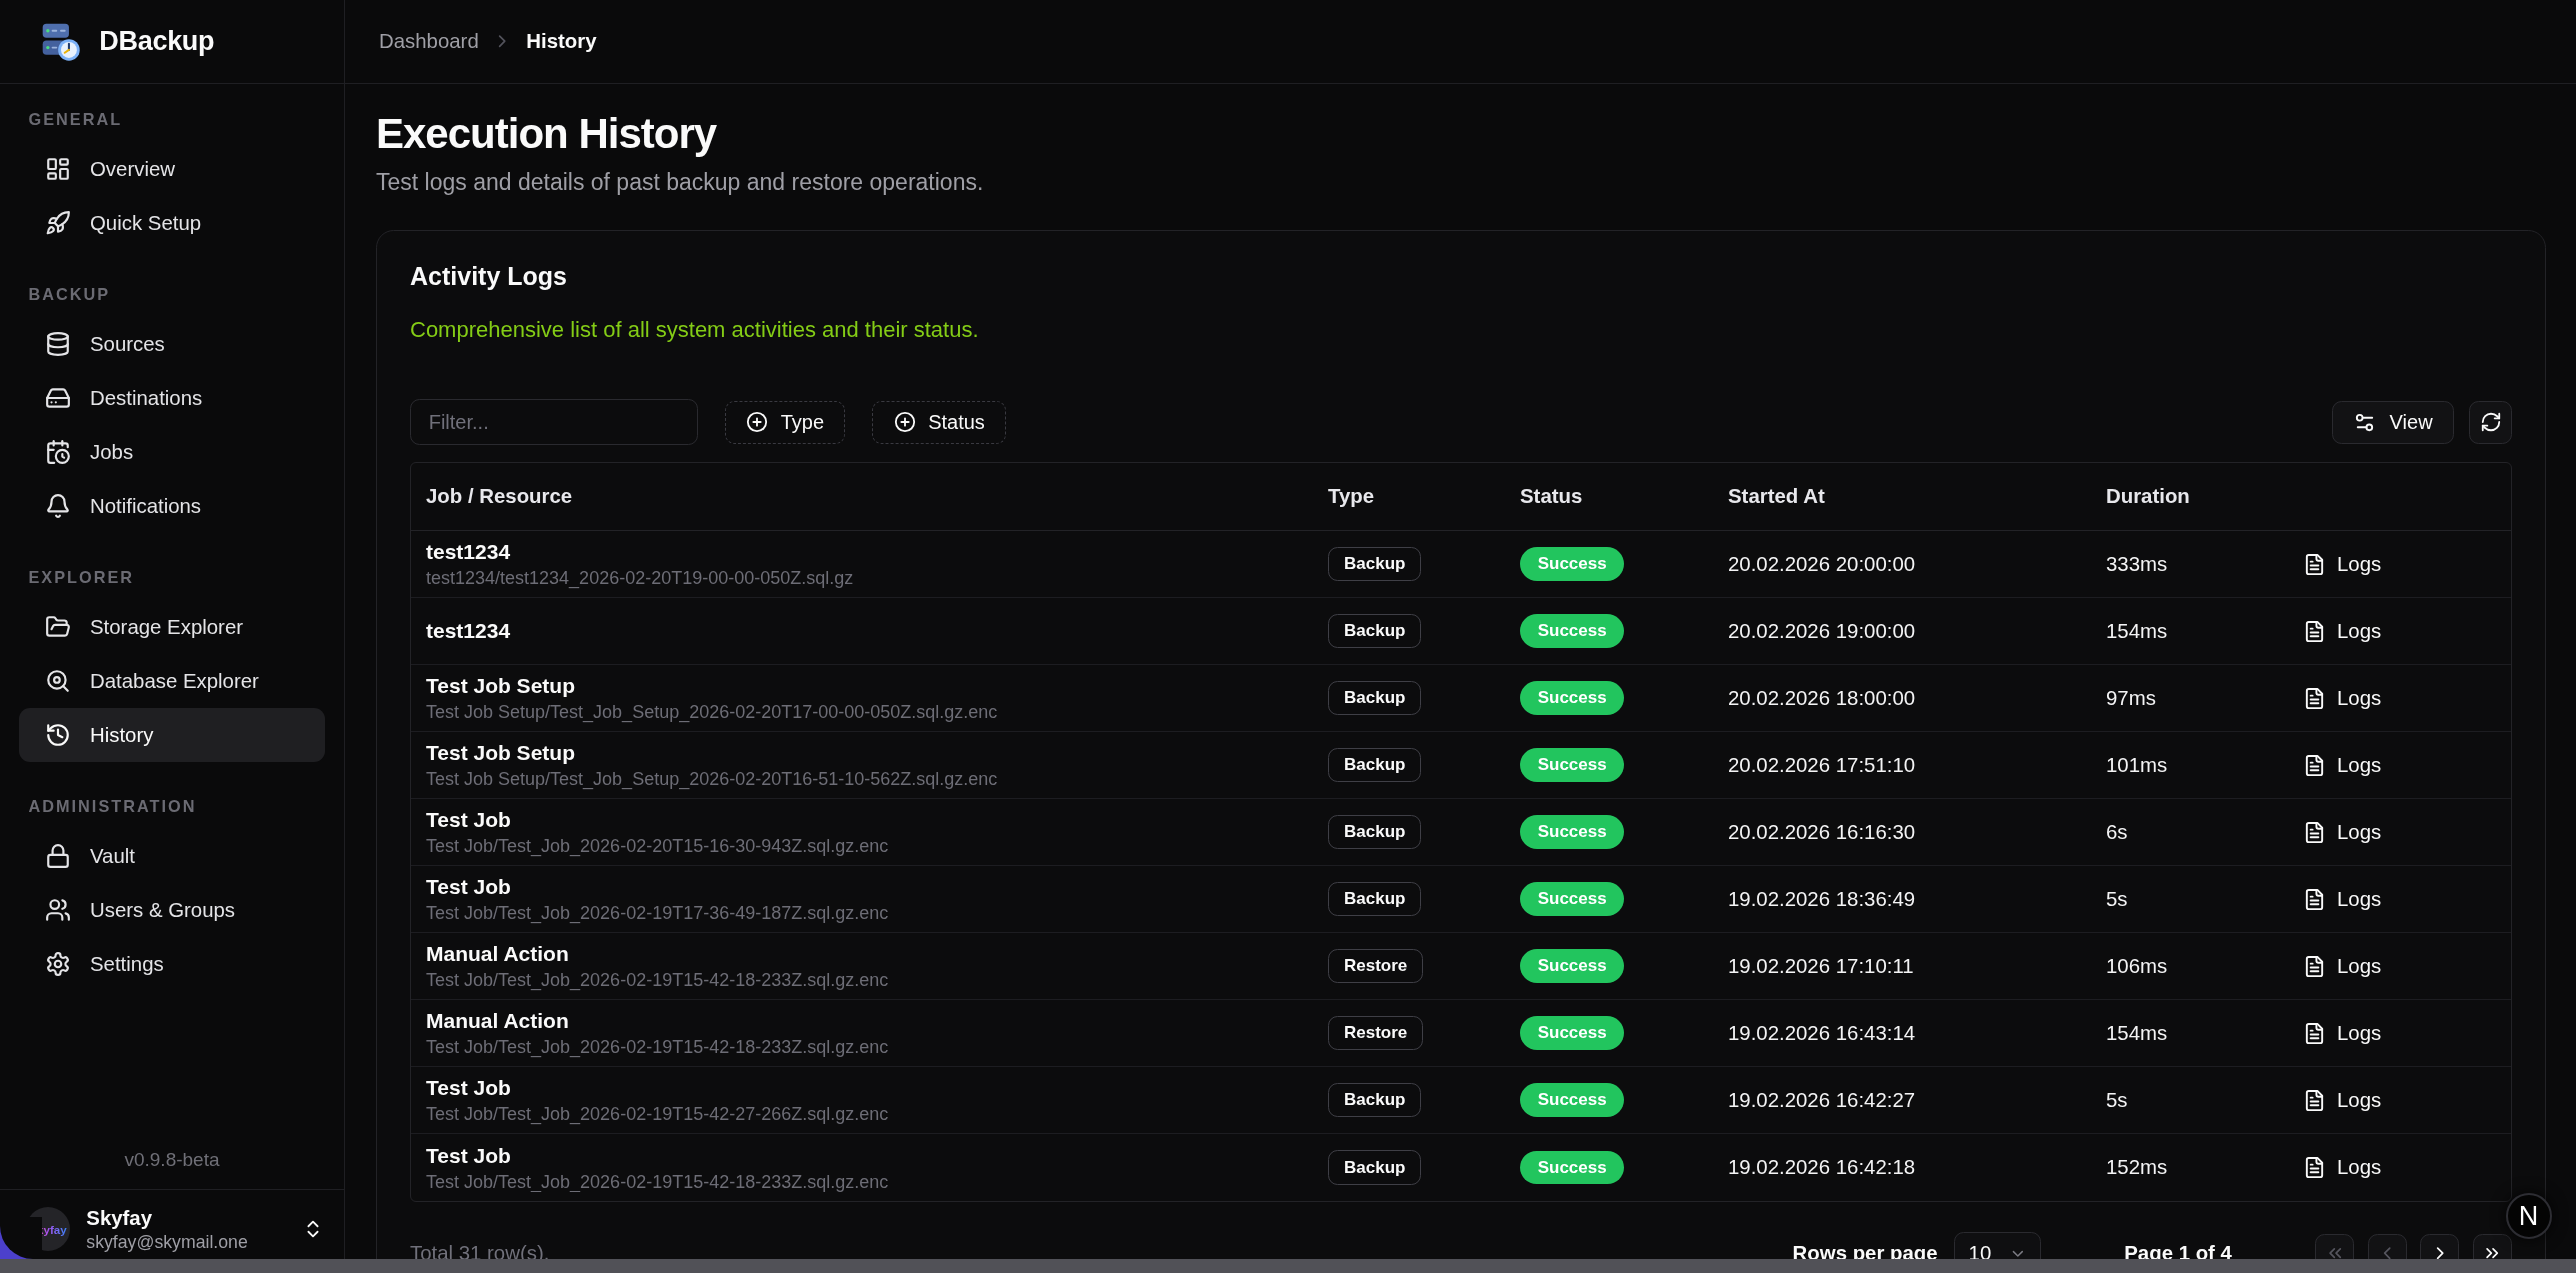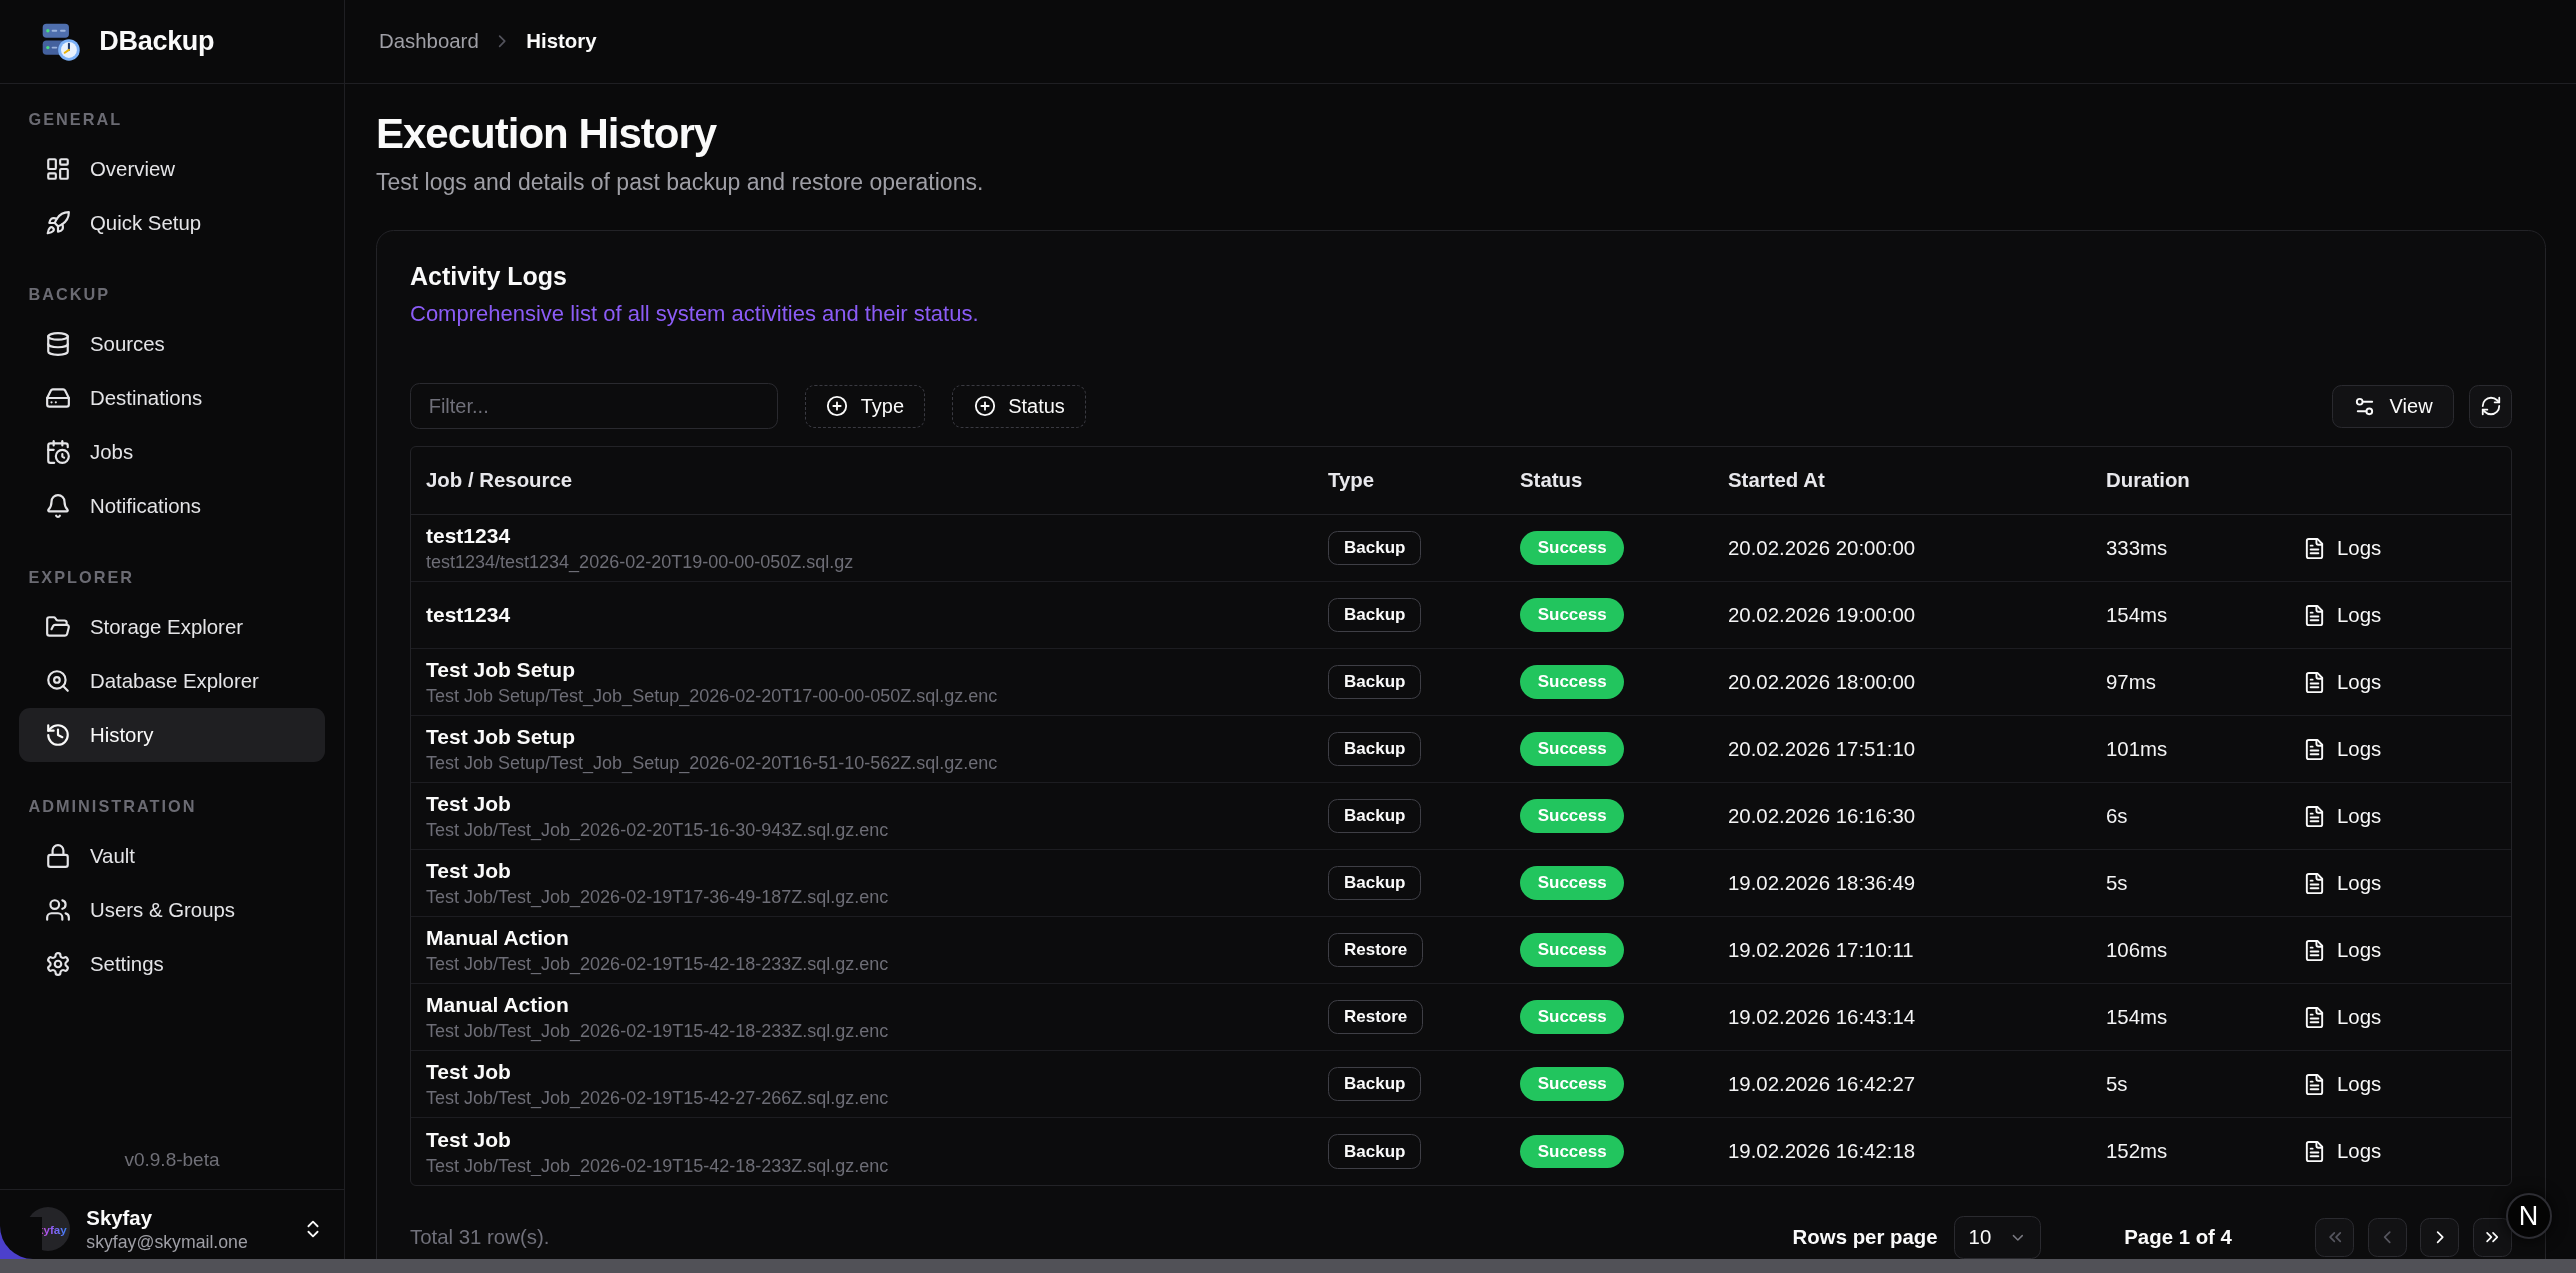--- a/index.html
+++ b/index.html
@@ -48,24 +48,24 @@
   .crumb-sep { width:20.4px; height:20.4px; color:#52525b; }
   .crumb-current { color:#fafafa; font-size:20.4px; font-weight:600; }
 
   .content { padding:26px 30px 0 31px; }
   .page-title { font-size:42px; font-weight:800; letter-spacing:-1px; }
   .page-sub { margin-top:11px; font-size:23px; color:#9f9fa6; }
 
   .card { margin-top:34px; background:#0c0c0d; border:1.4px solid #232327;
     border-radius:17.7px; padding:31px 33px 41px; }
   .card-title { font-size:25px; font-weight:650; }
-  .card-sub { margin-top:10px; font-size:22px; color:#8b5cf6; }
+  .card-sub { margin-top:26px; font-size:22px; color:#84cc16; }
 
   .filter-row { margin-top:56px; display:flex; align-items:center; gap:27px; }
-  .filter-input { width:368px; height:46px; background:transparent; border:1.4px solid #2a2a2f;
+  .filter-input { width:288px; height:46px; background:transparent; border:1.4px solid #2a2a2f;
     border-radius:9.5px; color:#fafafa; font-size:20px; padding:0 17.7px; outline:none;
     font-family:inherit; }
   .filter-input::placeholder { color:#70707a; }
   .chip-btn { height:43px; display:flex; align-items:center; gap:12.3px; padding:0 20.4px;
     background:transparent; border:1.4px dashed #3a3a41; border-radius:9.5px; color:#fafafa;
     font-size:20px; font-family:inherit; cursor:pointer; }
   .chip-btn .ic { width:22px; height:22px; }
   .right-tools { margin-left:auto; display:flex; align-items:center; gap:15px; }
   .view-btn { height:43px; display:flex; align-items:center; gap:13.6px; padding:0 20.4px;
     background:#121214; border:1.4px solid #2a2a2f; border-radius:9.5px; color:#fafafa;

